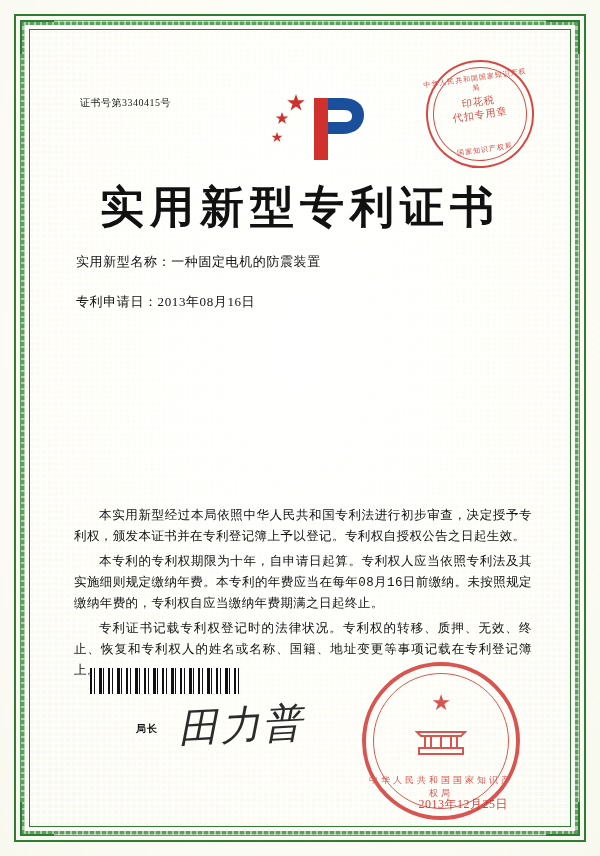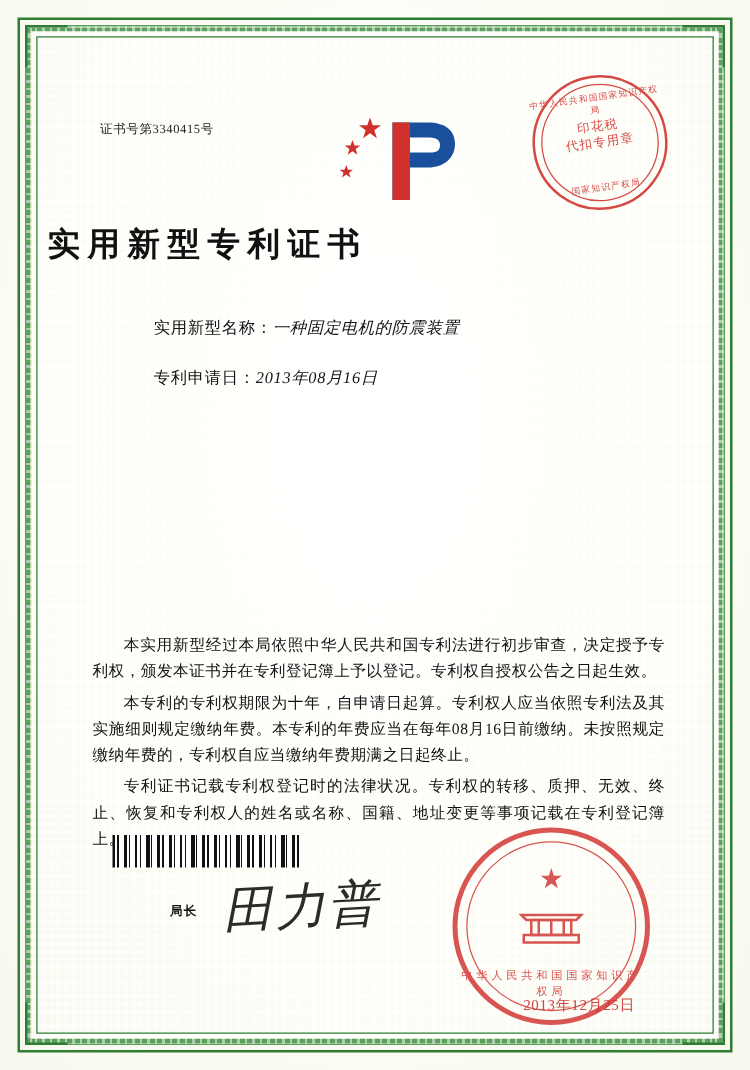--- a/index.html
+++ b/index.html
@@ -130,60 +130,61 @@
     font-size: 10px;
     line-height: 13px;
     letter-spacing: 1px;
   }
 
   
   .title {
     position: absolute;
     left: 0; right: 0;
     top: 140px;
-    text-align: left;
-    font-size: 26px;
+    text-align: center;
+    font-size: 44px;
     font-weight: bold;
     letter-spacing: 6px;
     color: #111;
     font-family: "Liberation Serif", serif;
   }
 
   
   .fields {
     position: absolute;
     left: 38px;
     right: 30px;
     top: 215px;
   }
   .field {
     font-size: 13px;
     color: #111;
     margin-bottom: 22px;
     letter-spacing: 0.6px;
     white-space: nowrap;
   }
-  .field .label { display: inline-block; margin-left: 47px; }
-  .field .value { display: inline-block; font-style: italic; }
+  .field .label { display: inline-block; }
+  .field .value { display: inline-block; }
 
   
   .body-text {
     position: absolute;
     left: 36px;
     right: 30px;
     top: 468px;
     font-size: 12.5px;
     line-height: 21px;
     color: #111;
     text-align: justify;
     letter-spacing: 0.4px;
   }
   .body-text p {
     margin: 0 0 4px 0;
     text-indent: 2em;
+    font-family: Liberation Mono, monospace;
   }
 
   
   .barcode {
     position: absolute;
     left: 52px;
     top: 630px;
     width: 150px;
     height: 26px;
     background:

